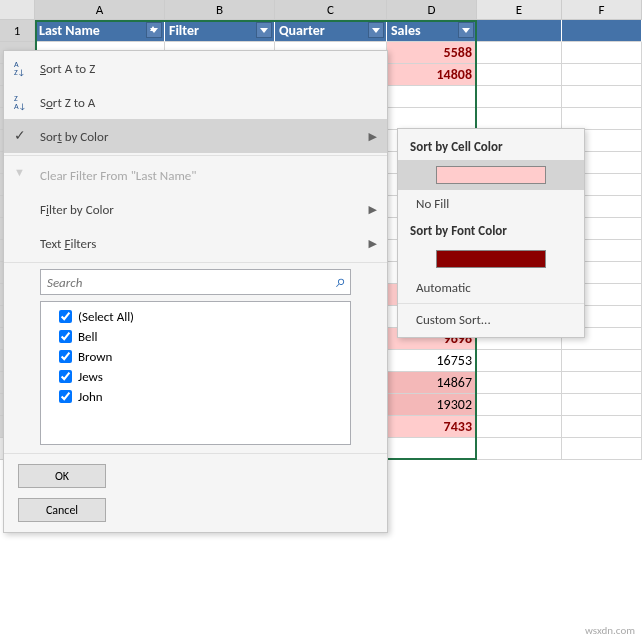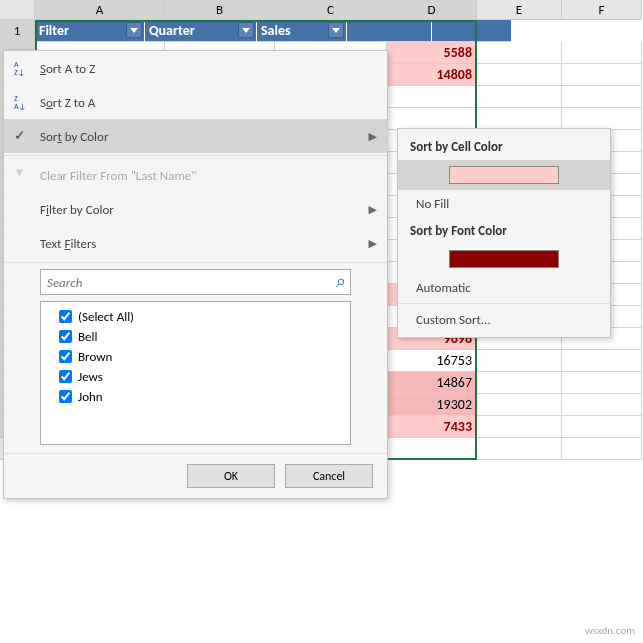--- a/index.html
+++ b/index.html
@@ -46,24 +46,24 @@
 
 .search-box { margin: 6px 36px; height: 26px; border: 1px solid #abadb3; background: #fff; display: flex; align-items: center; padding: 0 6px; }
 .search-box input { border: 0; outline: 0; flex: 1; font-size: 13px; font-style: italic; color: #888; }
 .search-box .mag { width: 0; height: 0; position: relative; }
 .search-box .mag::before { content: "⌕"; color: #2a6bb8; font-size: 18px; position: absolute; right: -2px; top: -12px; }
 
 .checklist { margin: 4px 36px 8px 36px; border: 1px solid #abadb3; background: #fff; height: 144px; overflow-y: scroll; padding: 4px; }
 .check-row { display: flex; align-items: center; height: 20px; gap: 6px; padding-left: 14px; }
 .check-row input { width: 13px; height: 13px; }
 
-.btns { display: flex; justify-content: flex-end; gap: 10px; padding: 10px 14px; border-top: 1px solid #e0e0e0; }
+.btns { display: flex; justify-content: flex-end; gap: 10px; padding: 10px 14px; border-top: 1px solid #e0e0e0; flex-direction: column; }
 .btn { width: 88px; height: 24px; border: 1px solid #ababab; background: #e1e1e1; font-size: 12px; }
 
-.submenu { position: absolute; top: 128px; left: 397px; width: 214px; background: #f5f5f5; border: 1px solid #c6c6c6; box-shadow: 2px 2px 6px rgba(0,0,0,0.2); font-size: 13px; padding: 4px 0; }
+.submenu { position: absolute; top: 128px; left: 397px; width: 188px; background: #f5f5f5; border: 1px solid #c6c6c6; box-shadow: 2px 2px 6px rgba(0,0,0,0.2); font-size: 13px; padding: 4px 0; }
 .submenu .hdr { font-weight: bold; padding: 6px 12px; color: #333; }
 .submenu .sitem { padding: 6px 18px; color: #444; display: flex; justify-content: center; }
 .submenu .sitem.hover { background: #d4d4d4; }
 .submenu .sitem.txt { justify-content: flex-start; }
 .swatch { width: 110px; height: 18px; border: 1px solid #888; }
 .sw-pink { background: #ffcccc; }
 .sw-red { background: #8b0000; }
 
 .watermark { position: absolute; bottom: 6px; right: 8px; font-size: 11px; color: #aaa; }
 
@@ -78,20 +78,21 @@
     <div class="col-h sel cA">A</div>
     <div class="col-h sel cB">B</div>
     <div class="col-h sel cC">C</div>
     <div class="col-h sel cD">D</div>
     <div class="col-h cE">E</div>
     <div class="col-h cF">F</div>
   </div>
   <div class="rows">
     <div class="row header-row">
       <div class="row-num sel">1</div>
+      <div class="cell cA"><span>Last Name</span><div class="filter-btn active"></div></div>
       <div class="cell cB"><span>Filter</span><div class="filter-btn"></div></div>
       <div class="cell cC"><span>Quarter</span><div class="filter-btn"></div></div>
       <div class="cell cD"><span>Sales</span><div class="filter-btn"></div></div>
       <div class="cell cE"></div>
       <div class="cell cF"></div>
     </div>
 
     <div class="row">
         <div class="row-num sel"></div>
         <div class="cell cA"></div>

